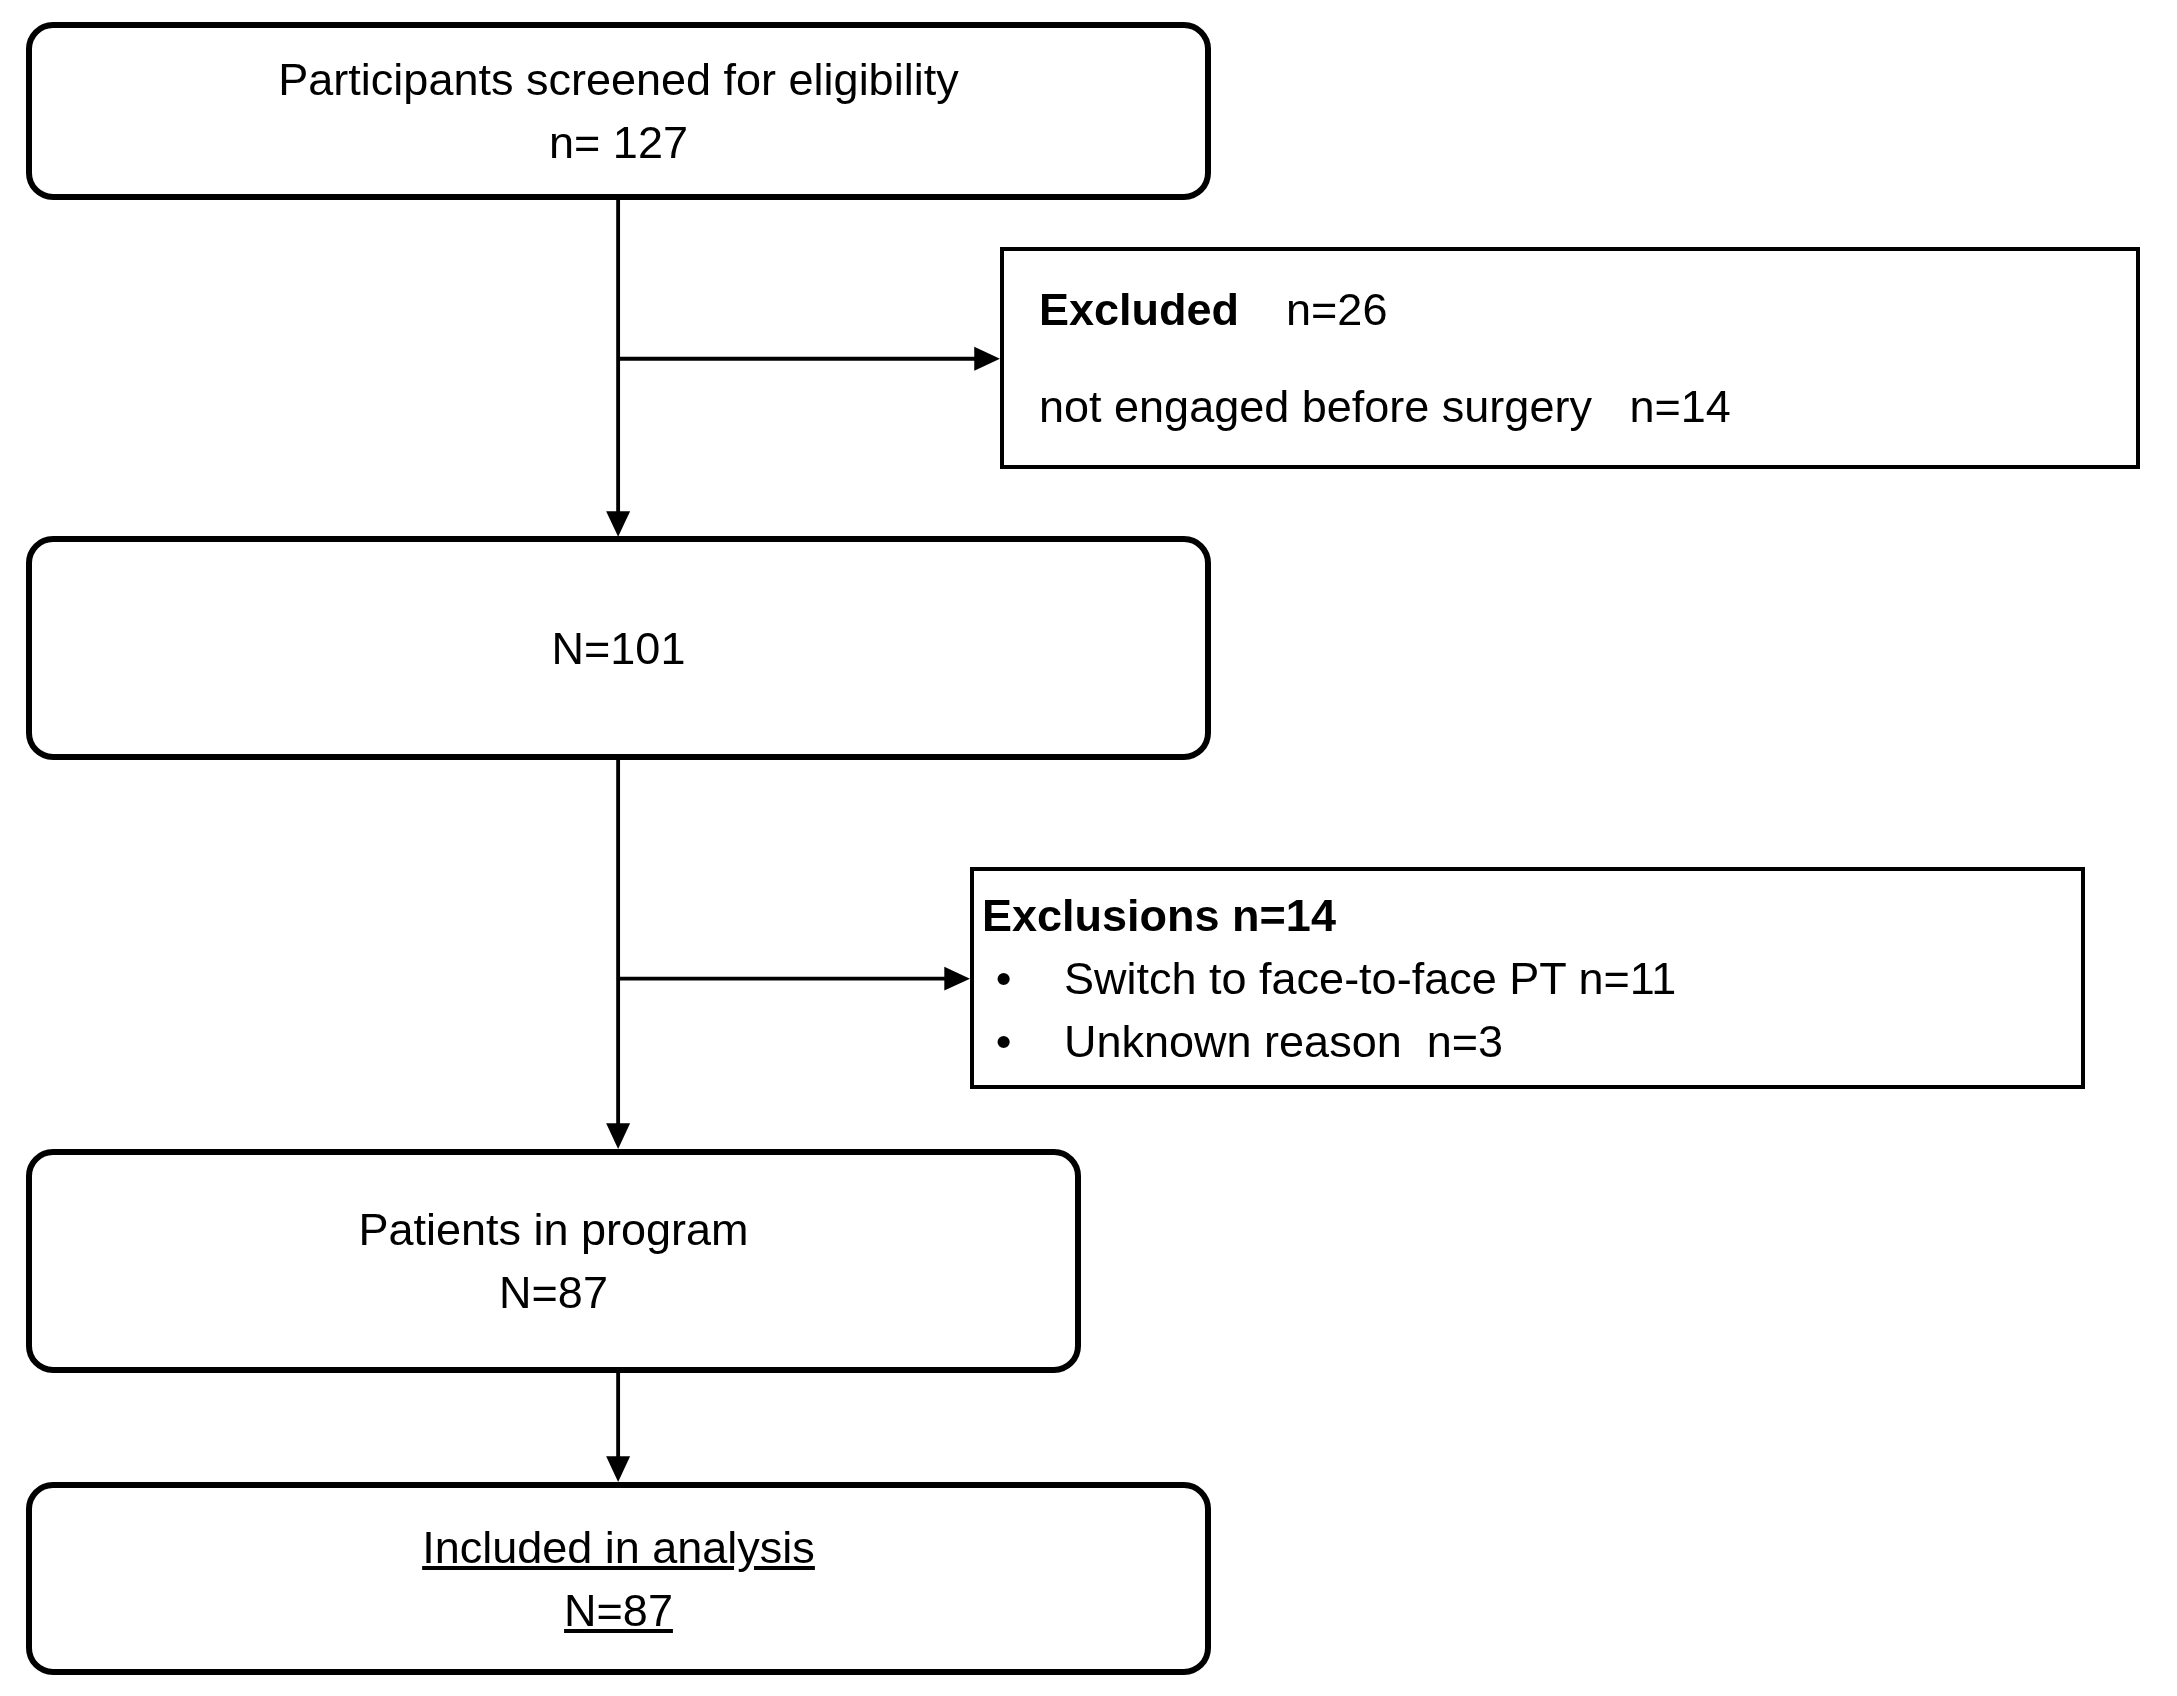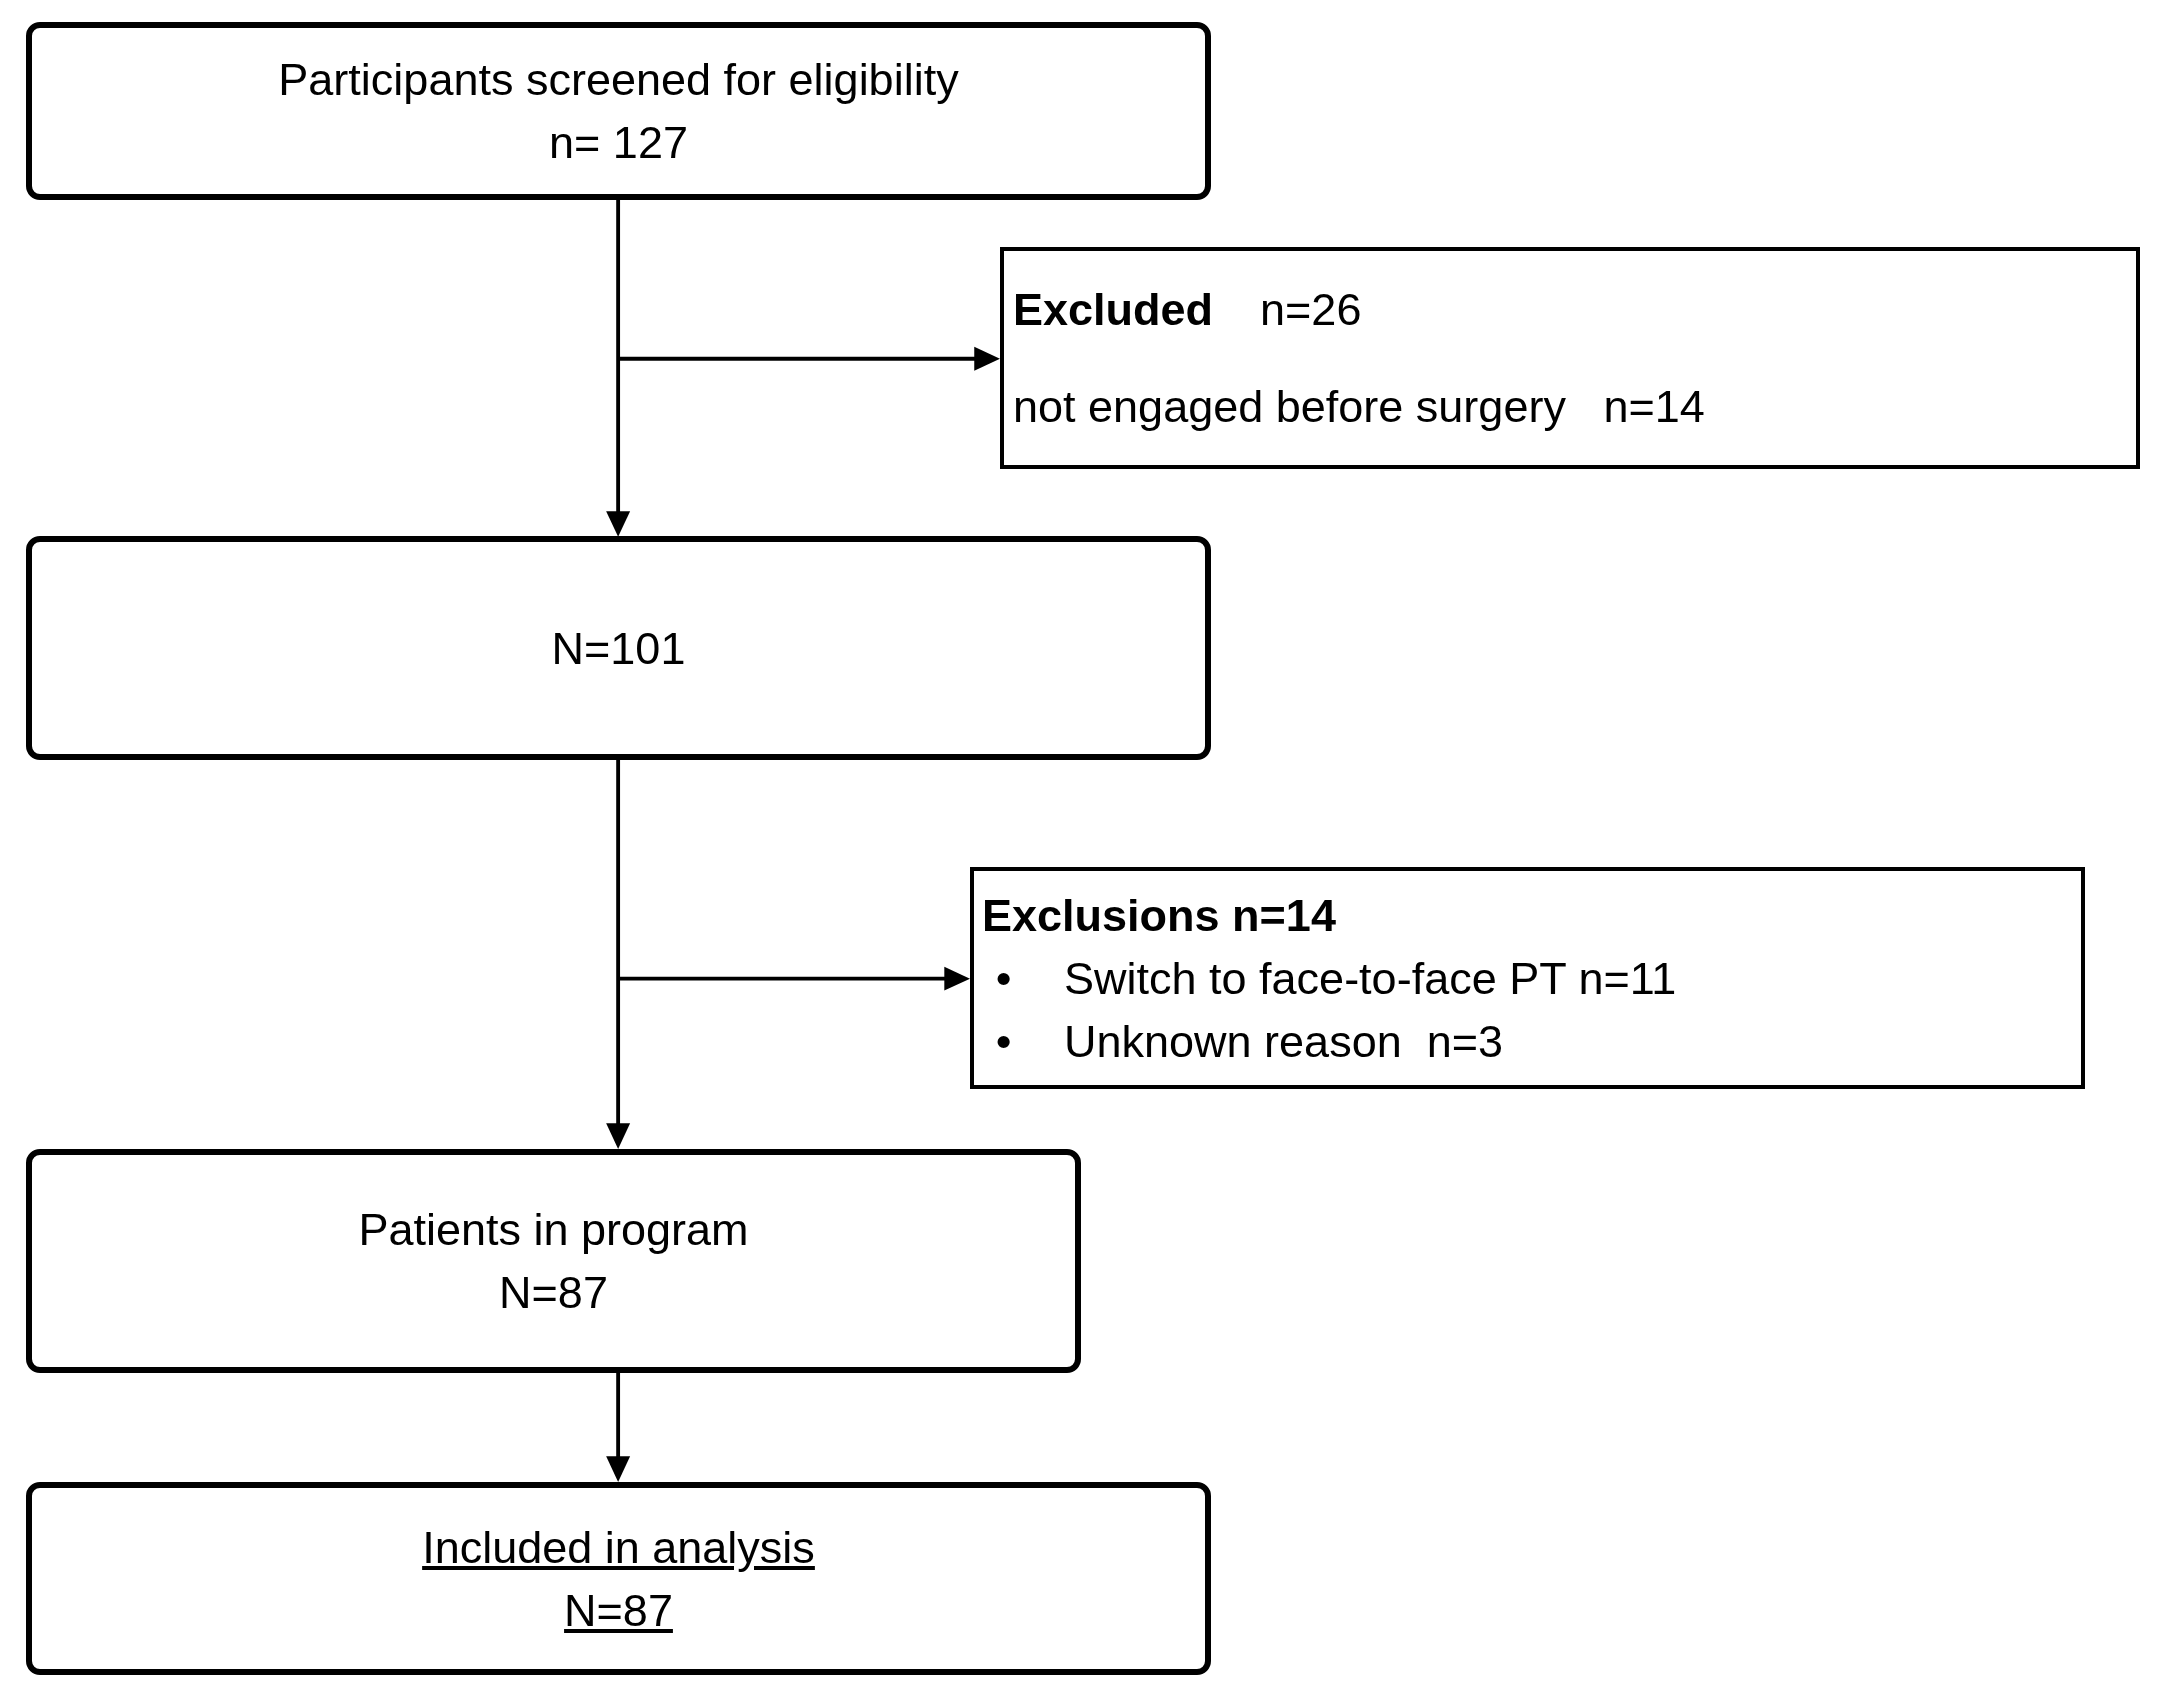--- a/index.html
+++ b/index.html
@@ -22,34 +22,34 @@
     background: #ffffff;
     display: flex;
     flex-direction: column;
     justify-content: center;
     font-size: 45px;
     line-height: 63px;
     white-space: pre-wrap;
   }
   .rounded {
     border: 6px solid #000000;
-    border-radius: 14px;
+    border-radius: 27px;
     align-items: center;
     text-align: center;
   }
   .rect {
     border: 4.3px solid #000000;
     align-items: flex-start;
     text-align: left;
   }
   #node-screened  { left: 26px;   top: 22px;   width: 1185px; height: 178px; }
   #node-allocated { left: 26px;   top: 536px;  width: 1185px; height: 224px; }
   #node-program   { left: 26px;   top: 1149px; width: 1055px; height: 224px; }
   #node-analysis  { left: 26px;   top: 1482px; width: 1185px; height: 193px; text-decoration: underline; }
-  #node-excluded  { left: 1000px; top: 247px;  width: 1140px; height: 222px; padding-left: 9px; gap: 34px; }
+  #node-excluded  { left: 1000px; top: 247px;  width: 1140px; height: 222px; padding-left: 35px; gap: 34px; }
   #node-exclusions{ left: 970px; top: 867px; width: 1115px; height: 222px; padding-left: 8px; }
   .heading { font-weight: bold; }
   .heading-row { display: flex; flex-direction: row; }
   .heading-row .count { margin-left: 47px; font-weight: normal; }
   .bullet-row { display: flex; flex-direction: row; }
   .bullet-row .bullet {
     width: 82px;
     padding-left: 13.7px;
     box-sizing: border-box;
     flex: 0 0 auto;

